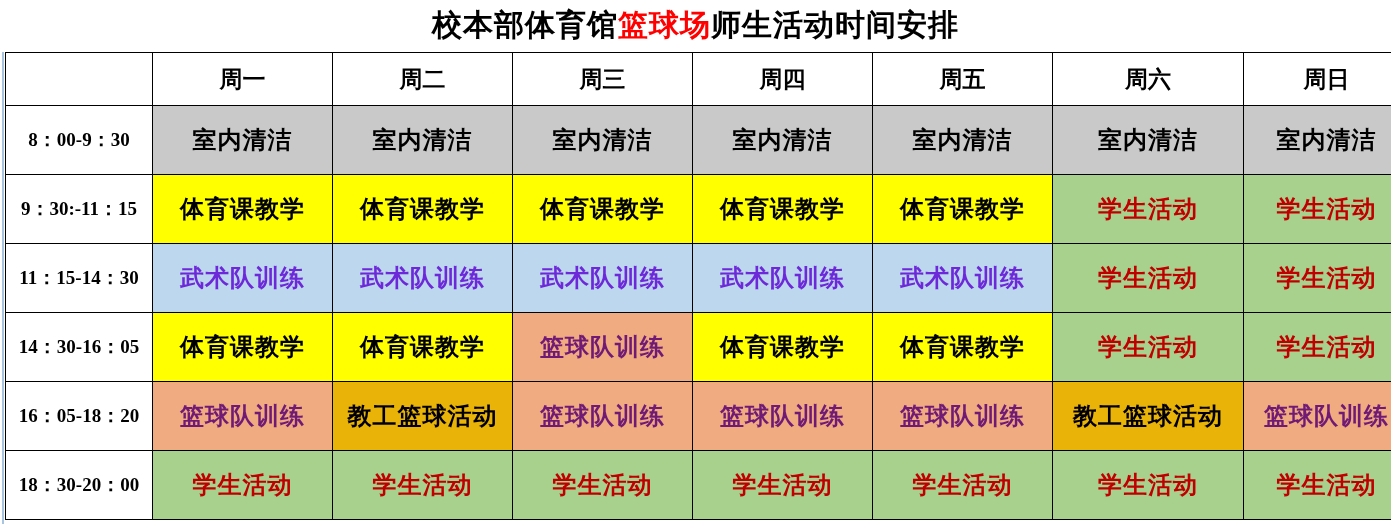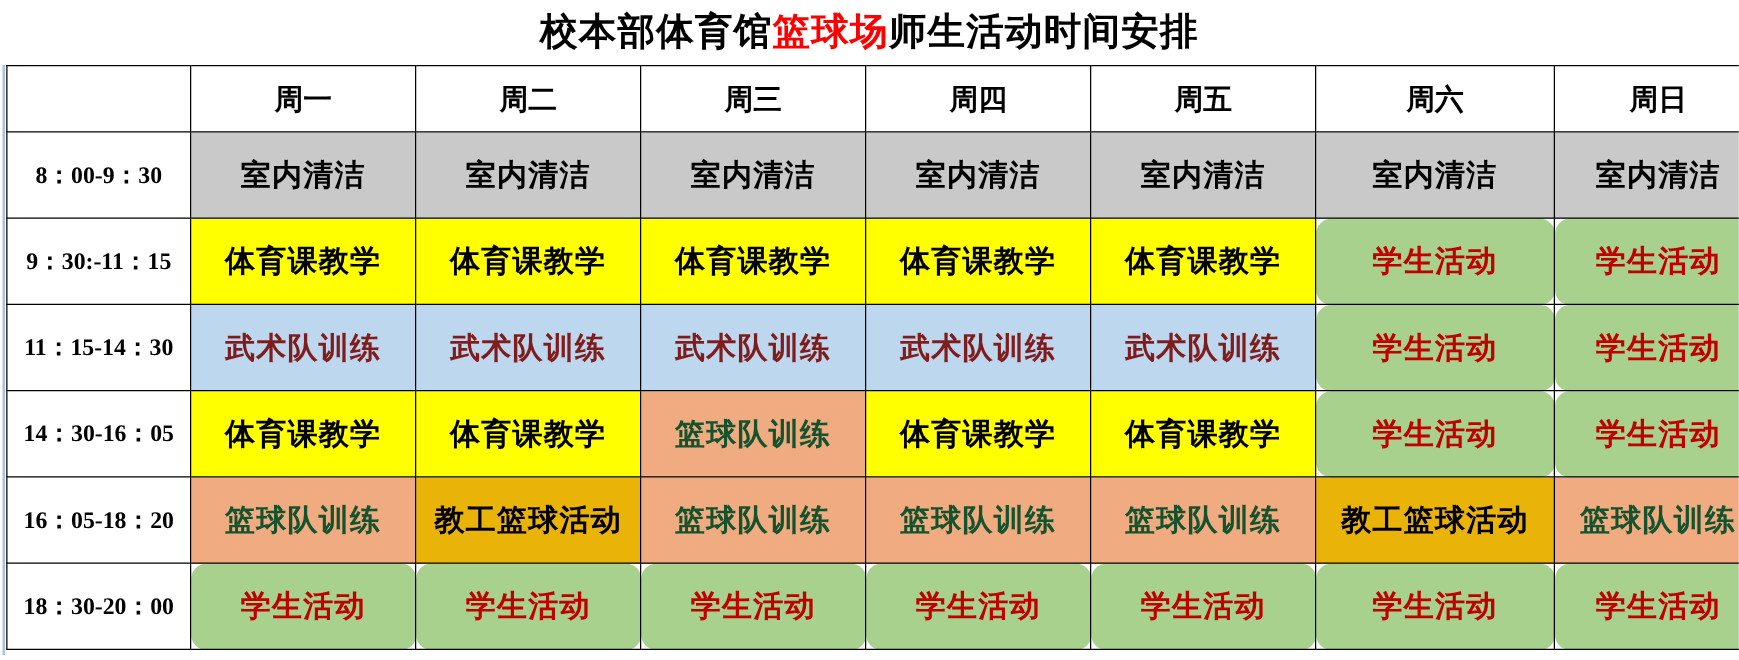--- a/index.html
+++ b/index.html
@@ -104,24 +104,24 @@
   td.cell {
     font-size: 24px;
     font-family: "Liberation Serif", "DejaVu Serif", serif;
     font-weight: bold;
     letter-spacing: 1px;
   }
 
   
   td.cat-clean  { background: #c9c9c9; color: #000000; }
   td.cat-pe     { background: #ffff00; color: #000000; }
-  td.cat-wushu  { background: #bdd7ee; color: #7f1d1d; }
-  td.cat-bball  { background: #f0ab81; color: #14532d; }
+  td.cat-wushu  { background: #bdd7ee; color: #6d28d9; }
+  td.cat-bball  { background: #f0ab81; color: #701a75; }
   td.cat-staff  { background: #eab308; color: #000000; }
-  td.cat-student{ background: #a9d18e; color: #c00000; border-radius: 12px; }
+  td.cat-student{ background: #a9d18e; color: #c00000; }
 
   
   .footer-strip {
     position: absolute;
     left: 0;
     top: 524px;
     width: 1391px;
     height: 4px;
     background: #ffffff;
   }

